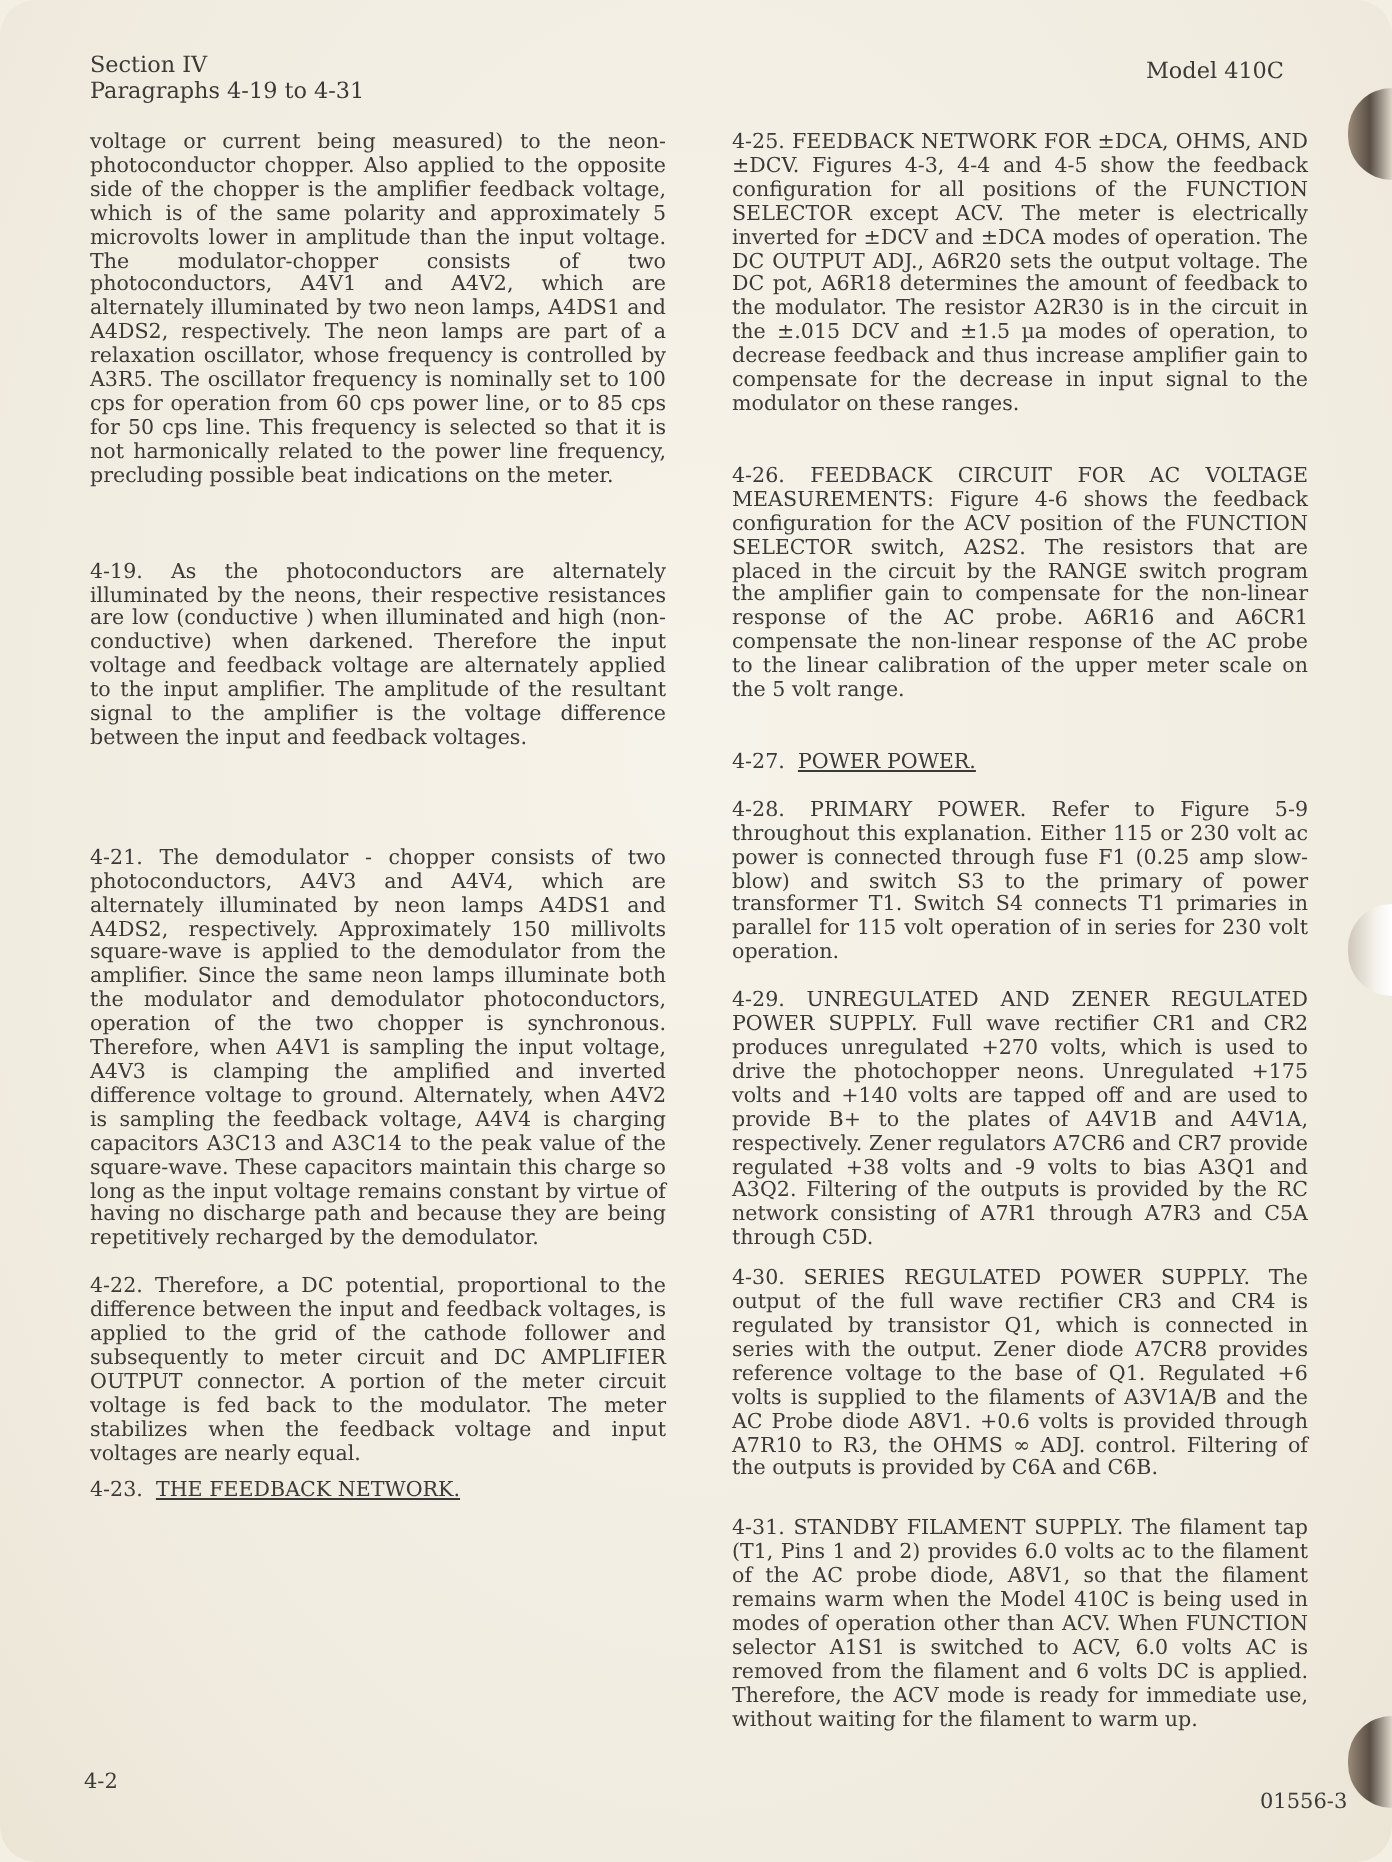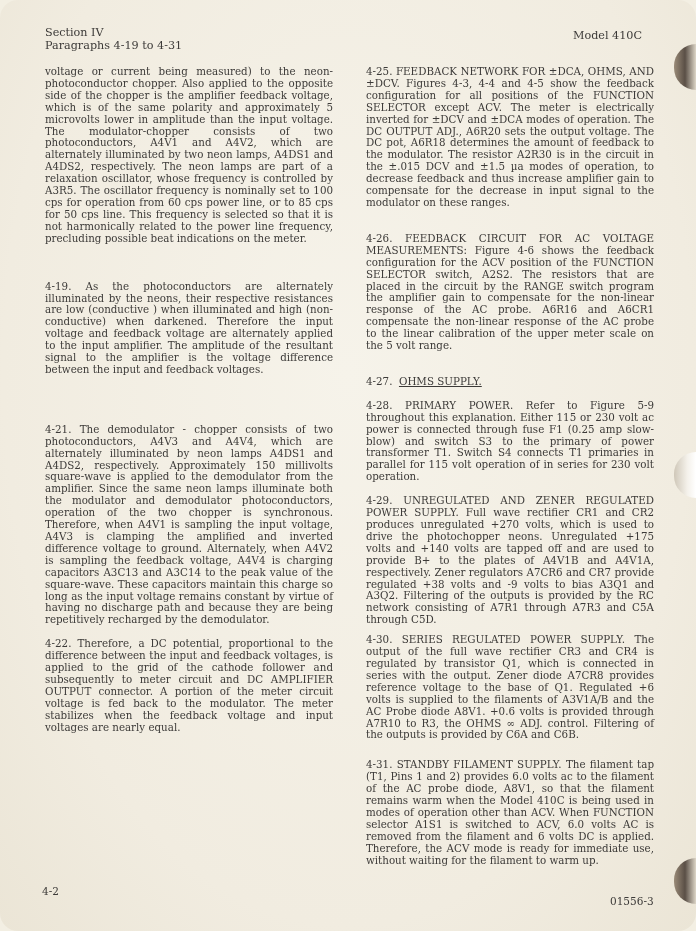--- a/index.html
+++ b/index.html
@@ -17,21 +17,21 @@
   .col { position:absolute; width:288px; font-size:10.3px; line-height:11.9px; text-align:justify; }
   .col-left { left:45px; top:66px; }
   .col-right { left:366px; top:66px; width:288px; }
   .para { margin:0; }
   .gap-s { height:12px; }
   .gap-m { height:24px; }
   .gap-l { height:36px; }
   .heading u { text-decoration:underline; }
   .footer { position:absolute; font-size:10.5px;text-align:center; }
   .footer-left { left:42px; top:885px; }
-  .footer-right { left:610px; top:895px; }
+  .footer-right { left:630px; top:895px; }
   .hole { position:absolute; width:22px; height:46px; border-radius:22px 0 0 22px;
     background: linear-gradient(90deg, #9a8b78 0%, #5a4f46 50%, #ddd6c8 100%); right:0; }
   .hole-1 { top:44px; }
   .hole-2 { top:452px; background: linear-gradient(90deg,#cfc7b8 0%, #f4f1ea 60%, #fff 100%); }
   .hole-3 { top:858px; }
 </style>
 </head>
 <body>
 
 <div class="page">
@@ -45,30 +45,33 @@
   <div class="col col-left">
     <p class="para">voltage or current being measured) to the neon-photoconductor chopper.  Also applied to the opposite side of the chopper is the amplifier feedback voltage, which is of the same polarity and approximately 5 microvolts lower in amplitude than the input voltage.  The modulator-chopper consists of two photoconductors, A4V1 and A4V2, which are alternately illuminated by two neon lamps, A4DS1 and A4DS2, respectively.  The neon lamps are part of a relaxation oscillator, whose frequency is controlled by A3R5.  The oscillator frequency is nominally set to 100 cps for operation from 60 cps power line, or to 85 cps for 50 cps line.  This frequency is selected so that it is not harmonically related to the power line frequency, precluding possible beat indications on the meter.</p>
     <div class="gap-l"></div>
     <p class="para">4-19.  As the photoconductors are alternately illuminated by the neons, their respective resistances are low (conductive ) when illuminated and high (non-conductive) when darkened.  Therefore the input voltage and feedback voltage are alternately applied to the input amplifier. The amplitude of the resultant signal to the amplifier is the voltage difference between the input and feedback voltages.</p>
     <div class="gap-m"></div>
     <div class="gap-m"></div>
     <p class="para">4-21.  The demodulator - chopper consists of two photoconductors, A4V3 and A4V4, which are alternately illuminated by neon lamps A4DS1 and A4DS2, respectively.  Approximately 150 millivolts square-wave is applied to the demodulator from the amplifier.  Since the same neon lamps illuminate both the modulator and demodulator photoconductors, operation of the two chopper is synchronous.  Therefore, when A4V1 is sampling the input voltage, A4V3 is clamping the amplified and inverted difference voltage to ground. Alternately, when A4V2 is sampling the feedback voltage, A4V4 is charging capacitors A3C13 and A3C14 to the peak value of the square-wave.  These capacitors maintain this charge so long as the input voltage remains constant by virtue of having no discharge path and because they are being repetitively recharged by the demodulator.</p>
     <div class="gap-s"></div>
     <p class="para">4-22.  Therefore, a DC potential, proportional to the difference between the input and feedback voltages, is applied to the grid of the cathode follower and subsequently to meter circuit and DC AMPLIFIER OUTPUT connector.  A portion of the meter circuit voltage is fed back to the modulator.  The meter stabilizes when the feedback voltage and input voltages are nearly equal.</p>
     <div class="gap-s" style="height:6px"></div>
+    <p class="para heading">
+      <span>4-23.</span>&nbsp;&nbsp;<u>THE FEEDBACK NETWORK.</u>
+    </p>
     <div class="gap-s" style="height:16px"></div>
   </div>
 
   <div class="col col-right">
     <p class="para">4-25.  FEEDBACK NETWORK FOR ±DCA, OHMS, AND ±DCV. Figures 4-3, 4-4 and 4-5 show the feedback configuration for all positions of the FUNCTION SELECTOR except ACV.  The meter is electrically inverted for ±DCV and ±DCA modes of operation.  The DC OUTPUT ADJ., A6R20 sets the output voltage.  The DC pot, A6R18 determines the amount of feedback to the modulator.  The resistor A2R30 is in the circuit in the ±.015 DCV and ±1.5 µa modes of operation, to decrease feedback and thus increase amplifier gain to compensate for the decrease in input signal to the modulator on these ranges.</p>
     <div class="gap-m"></div>
     <p class="para">4-26.  FEEDBACK CIRCUIT FOR AC VOLTAGE MEASUREMENTS:  Figure 4-6 shows the feedback configuration for the ACV position of the FUNCTION SELECTOR switch, A2S2.  The resistors that are placed in the circuit by the RANGE switch program the amplifier gain to compensate for the non-linear response of the AC probe.  A6R16 and A6CR1 compensate the non-linear response of the AC probe to the linear calibration of the upper meter scale on the 5 volt range.</p>
     <div class="gap-m"></div>
     <p class="para heading">
-      <span>4-27.</span>&nbsp;&nbsp;<u>OHMS SUPPLY.</u>
+      <span>4-27.</span>&nbsp;&nbsp;<u>POWER POWER.</u>
     </p>
     <div class="gap-s"></div>
     <p class="para">4-28. PRIMARY POWER. Refer to Figure 5-9 throughout this explanation.  Either 115 or 230 volt ac power is connected through fuse F1 (0.25 amp slow-blow) and switch S3 to the primary of power transformer T1.  Switch S4 connects T1 primaries in parallel for 115 volt operation of in series for 230 volt operation.</p>
     <div class="gap-s"></div>
     <p class="para">4-29.  UNREGULATED AND ZENER REGULATED POWER SUPPLY.  Full wave rectifier CR1 and CR2 produces unregulated +270 volts, which is used to drive the photochopper neons.  Unregulated +175 volts and +140 volts are tapped off and are used to provide B+ to the plates of A4V1B and A4V1A, respectively. Zener regulators A7CR6 and CR7 provide regulated +38 volts and -9 volts to bias A3Q1 and A3Q2.  Filtering of the outputs is provided by the RC network consisting of A7R1 through A7R3 and C5A through C5D.</p>
     <div class="gap-s" style="height:8px"></div>
     <p class="para">4-30.  SERIES REGULATED POWER SUPPLY.  The output of the full wave rectifier CR3 and CR4 is regulated by transistor Q1, which is connected in series with the output. Zener diode A7CR8 provides reference voltage to the base of Q1. Regulated +6 volts is supplied to the filaments of A3V1A/B and the AC Probe diode A8V1.  +0.6 volts is provided through A7R10 to R3, the OHMS ∞ ADJ. control.  Filtering of the outputs is provided by C6A and C6B.</p>
     <div class="gap-m" style="height:18px"></div>
     <p class="para">4-31.  STANDBY FILAMENT SUPPLY. The filament tap (T1, Pins 1 and 2) provides 6.0 volts ac to the filament of the AC probe diode, A8V1, so that the filament remains warm when the Model 410C is being used in modes of operation other than ACV.  When FUNCTION selector A1S1 is switched to ACV, 6.0 volts AC is removed from the filament and 6 volts DC is applied.  Therefore, the ACV mode is ready for immediate use, without waiting for the filament to warm up.</p>
   </div>

